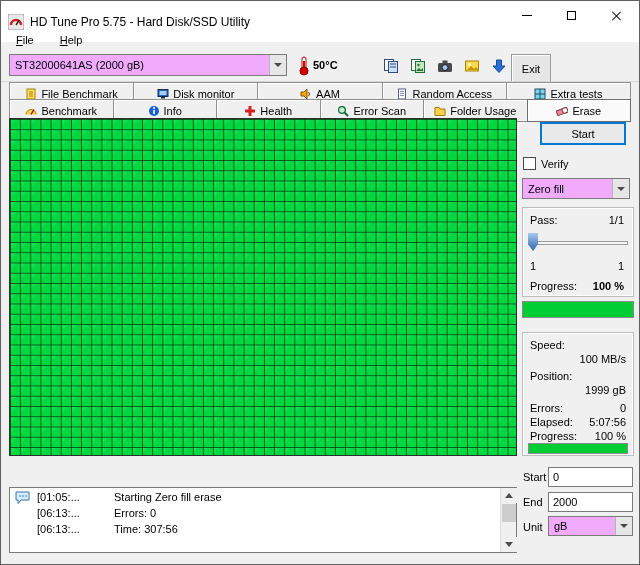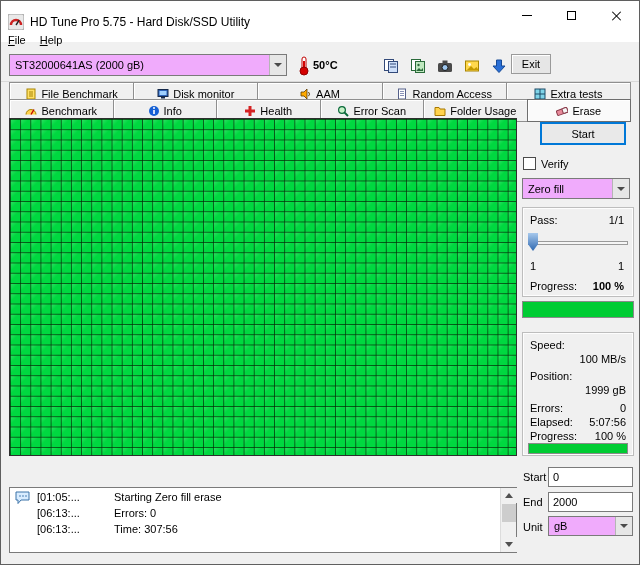--- a/index.html
+++ b/index.html
@@ -14,35 +14,35 @@
   .win-controls{position:absolute;right:0;top:0;height:29px;display:flex;}
   .tbtn{width:45px;height:29px;display:flex;align-items:center;justify-content:center;}
   .glyph-min{width:10px;height:1px;background:#000;}
   .glyph-max{width:9px;height:9px;border:1px solid #000;}
   .glyph-close{position:relative;width:11px;height:11px;}
   .glyph-close::before,.glyph-close::after{content:"";position:absolute;left:5px;top:0;width:1px;height:12px;background:#000;}
   .glyph-close::before{transform:rotate(45deg);}
   .glyph-close::after{transform:rotate(-45deg);}
 
   
-  .menubar{position:absolute;left:0;top:29px;right:0;height:20px;display:flex;align-items:center;padding-left:0;}
+  .menubar{position:absolute;left:0;top:29px;right:0;height:20px;display:flex;align-items:center;padding-left:8px;gap:12px;}
   .menu-item{display:inline-block;padding:3px 7px;}
   .menu-item::first-letter{text-decoration:underline;}
 
   
   .toolbar{position:absolute;left:0;top:49px;right:0;height:31px;}
   .combo{position:absolute;background:#f0abfc;border:1px solid #7a7a7a;display:flex;align-items:center;}
   .combo .combo-text{flex:1;padding:0 5px;white-space:nowrap;overflow:hidden;}
   .combo .combo-btn{width:17px;align-self:stretch;background:#e6e6e6;border-left:1px solid #b5b5b5;display:flex;align-items:center;justify-content:center;}
   .arr-down{width:0;height:0;border-left:4px solid transparent;border-right:4px solid transparent;border-top:4px solid #4a4a4a;}
   .drive{left:8px;top:4px;width:278px;height:22px;}
   .thermo{position:absolute;left:297px;top:5px;}
   .temp{position:absolute;left:312px;top:9px;font-weight:bold;}
   .toolbtn{position:absolute;top:4px;width:25px;height:23px;display:flex;align-items:center;justify-content:center;border:1px solid transparent;}
-  .exit{position:absolute;left:510px;top:4px;width:40px;height:20px;background:#e6e6e6;border:1px solid #9a9a9a;
+  .exit{position:absolute;left:510px;top:4px;width:40px;height:30px;background:#e6e6e6;border:1px solid #9a9a9a;
     font-family:"Liberation Sans",sans-serif;font-size:11px;box-shadow:inset 1px 1px 0 #fff;}
   .tool-sep{position:absolute;left:0;top:80px;right:0;height:1px;background:#d9d9d9;}
 
   
   .tabrow{position:absolute;left:8px;right:8px;height:23px;display:flex;}
   .tabrow1{top:81px;}
   .tabrow2{top:98px;}
   .tab{flex:1;display:flex;align-items:center;justify-content:center;gap:4px;background:#f0f0f0;
     border:1px solid #8f8f8f;box-shadow:inset 1px 1px 0 #fff;white-space:nowrap;overflow:hidden;}
   .tab + .tab{margin-left:-1px;}

